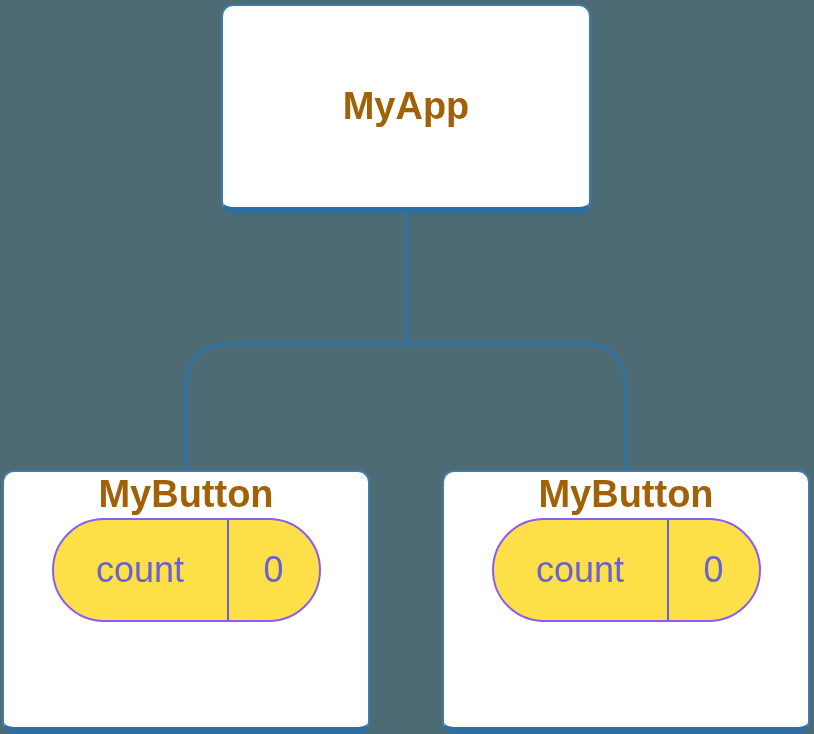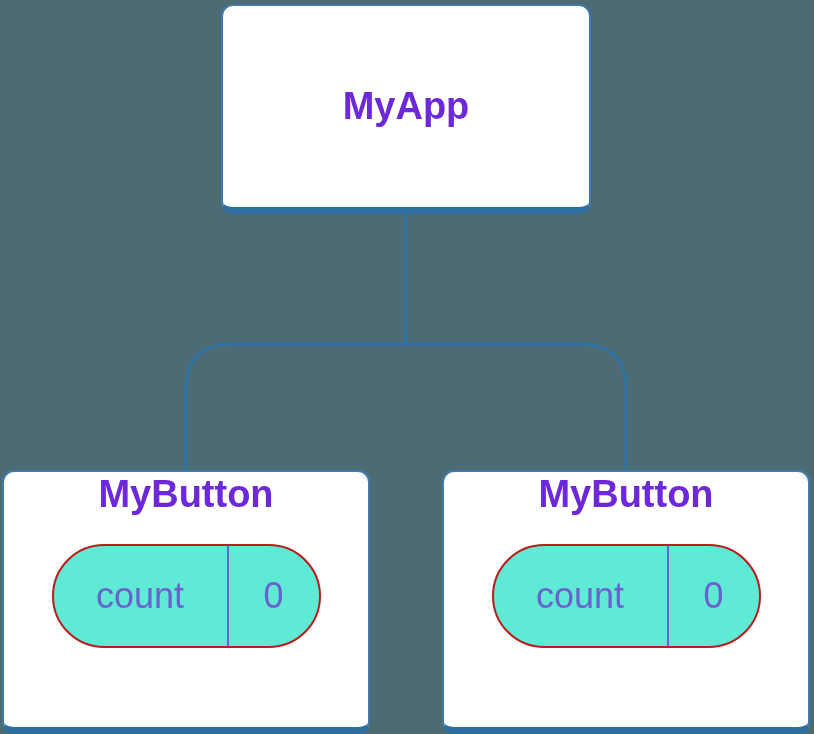--- a/index.html
+++ b/index.html
@@ -45,37 +45,36 @@
     top: 470px;
     width: 368px;
     height: 264px;
     display: flex;
     flex-direction: column;
     align-items: center;
   }
   .child-left  { left: 2px; }
   .child-right { left: 442px; }
   .node-label {
-    color: #6d28d9;
+    color: #a16207;
     font-size: 38px;
     font-weight: 600;
     line-height: 1.2;
     white-space: nowrap;
   }
   .state-pill {
     box-sizing: border-box;
-    margin-top: 26px;
     width: 269px;
     height: 104px;
-    border: 2px solid #b91c1c;
+    border: 2px solid #8b5cf6;
     border-radius: 52px;
     display: flex;
     align-items: stretch;
     overflow: hidden;
-    background: #5eead4;
+    background: #fde047;
   }
   .pill-key {
     flex: 1;
     display: flex;
     align-items: center;
     justify-content: center;
     color: #6A63CF;
     font-size: 36px;
   }
   .pill-value {

